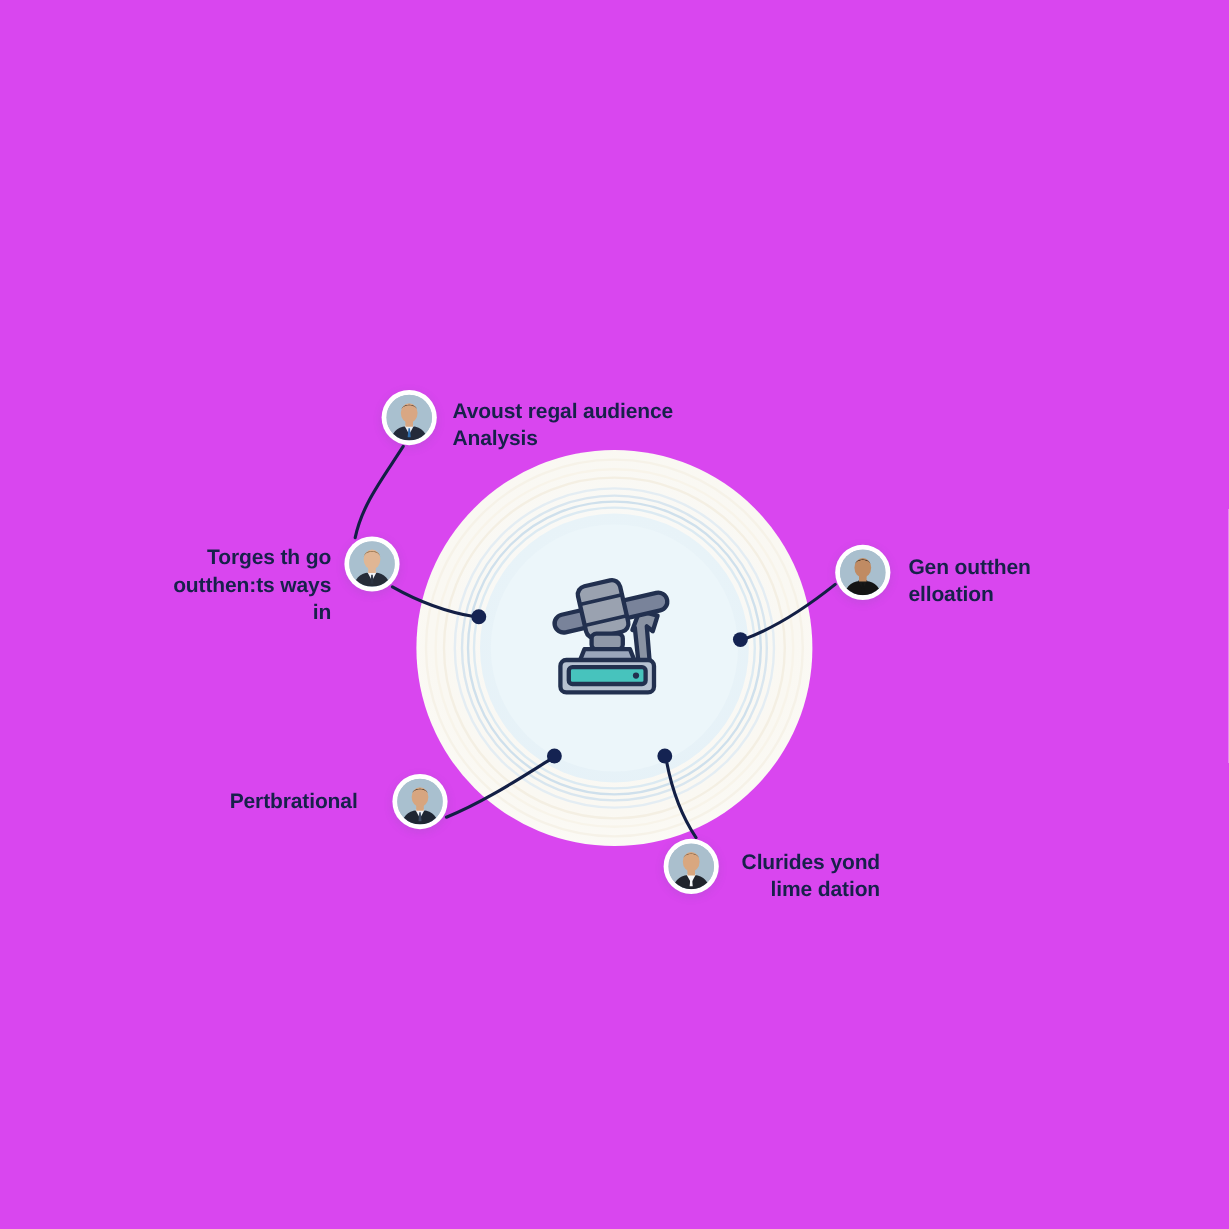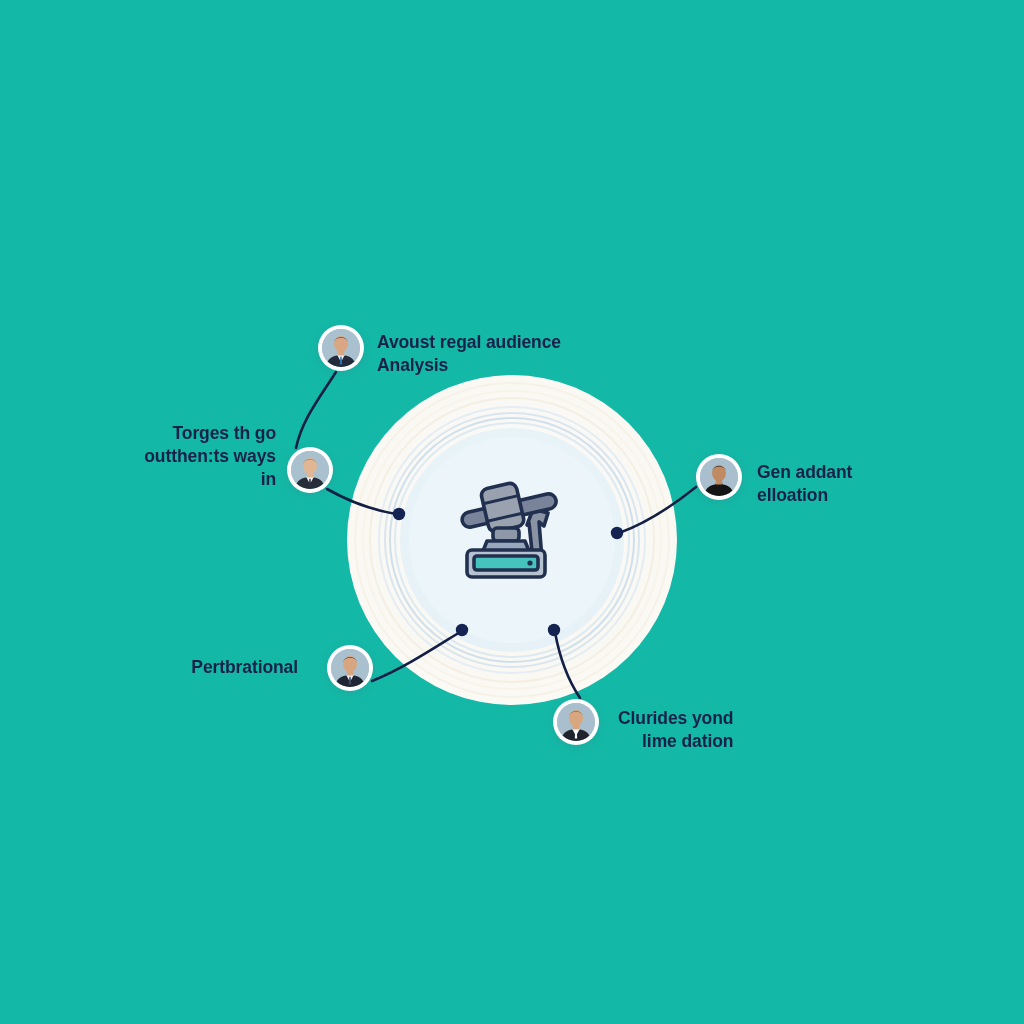--- a/index.html
+++ b/index.html
@@ -9,21 +9,21 @@
     height: 1024px;
     background: #ffffff;
     font-family: "Liberation Sans", sans-serif;
     overflow: hidden;
   }
 
   #stage {
     position: relative;
     width: 1024px;
     height: 1024px;
-    background: #14b8a6;
+    background: #d946ef;
   }
 
   
   .rings {
     position: absolute;
     left: 512px;
     top: 540px;
     width: 0;
     height: 0;
   }
@@ -209,36 +209,36 @@
     <rect width="60" height="60" fill="#a9c0cf"></rect>
     <path d="M 6 60 C 8 46 18 41 30 41 C 42 41 52 46 54 60 Z" fill="#262c38"></path>
     <path d="M 24 41 L 30 52 L 36 41 L 33 39 L 27 39 Z" fill="#f2f5f9"></path>
     <path d="M 29 44 L 31 44 L 32 56 L 28 56 Z" fill="#2b3342"></path>
     <path d="M 25 33 h 10 v 9 h -10 Z" fill="#e0b694"></path>
     <ellipse cx="30" cy="24" rx="11" ry="13" fill="#e0b694"></ellipse>
     <path d="M 19 22 C 19 11 41 11 41 22 C 41 17 37 13 30 13 C 23 13 19 17 19 22 Z" fill="#8a6a45"></path>
   </svg>
         </div>
       </div>
-      <div class="node-label align-right" style="left: 138px; top: 422px; width: 138px;">Torges th go
+      <div class="node-label align-right" style="left: 138px; top: 453px; width: 138px;">Torges th go
 outthen:ts ways in</div>
       <div class="avatar" style="left: 719px; top: 477px; width: 46px; height: 46px;">
         <div class="avatar-photo">
   <svg viewBox="0 0 60 60" xmlns="http://www.w3.org/2000/svg">
     <rect width="60" height="60" fill="#a9bfce"></rect>
     <path d="M 6 60 C 8 46 18 41 30 41 C 42 41 52 46 54 60 Z" fill="#141414"></path>
     <path d="M 24 41 L 30 52 L 36 41 L 33 39 L 27 39 Z" fill="#191919"></path>
     <path d="M 29 44 L 31 44 L 32 56 L 28 56 Z" fill="#141414"></path>
     <path d="M 25 33 h 10 v 9 h -10 Z" fill="#c08b63"></path>
     <ellipse cx="30" cy="24" rx="11" ry="13" fill="#c08b63"></ellipse>
     <path d="M 19 22 C 19 11 41 11 41 22 C 41 17 37 13 30 13 C 23 13 19 17 19 22 Z" fill="#171412"></path>
   </svg>
         </div>
       </div>
-      <div class="node-label align-left" style="left: 757px; top: 461px;">Gen addant
+      <div class="node-label align-left" style="left: 757px; top: 461px;">Gen outthen
 elloation</div>
       <div class="avatar" style="left: 350px; top: 668px; width: 46px; height: 46px;">
         <div class="avatar-photo">
   <svg viewBox="0 0 60 60" xmlns="http://www.w3.org/2000/svg">
     <rect width="60" height="60" fill="#a9c0cf"></rect>
     <path d="M 6 60 C 8 46 18 41 30 41 C 42 41 52 46 54 60 Z" fill="#1f2633"></path>
     <path d="M 24 41 L 30 52 L 36 41 L 33 39 L 27 39 Z" fill="#eef2f7"></path>
     <path d="M 29 44 L 31 44 L 32 56 L 28 56 Z" fill="#3c4a63"></path>
     <path d="M 25 33 h 10 v 9 h -10 Z" fill="#d7a57f"></path>
     <ellipse cx="30" cy="24" rx="11" ry="13" fill="#d7a57f"></ellipse>

